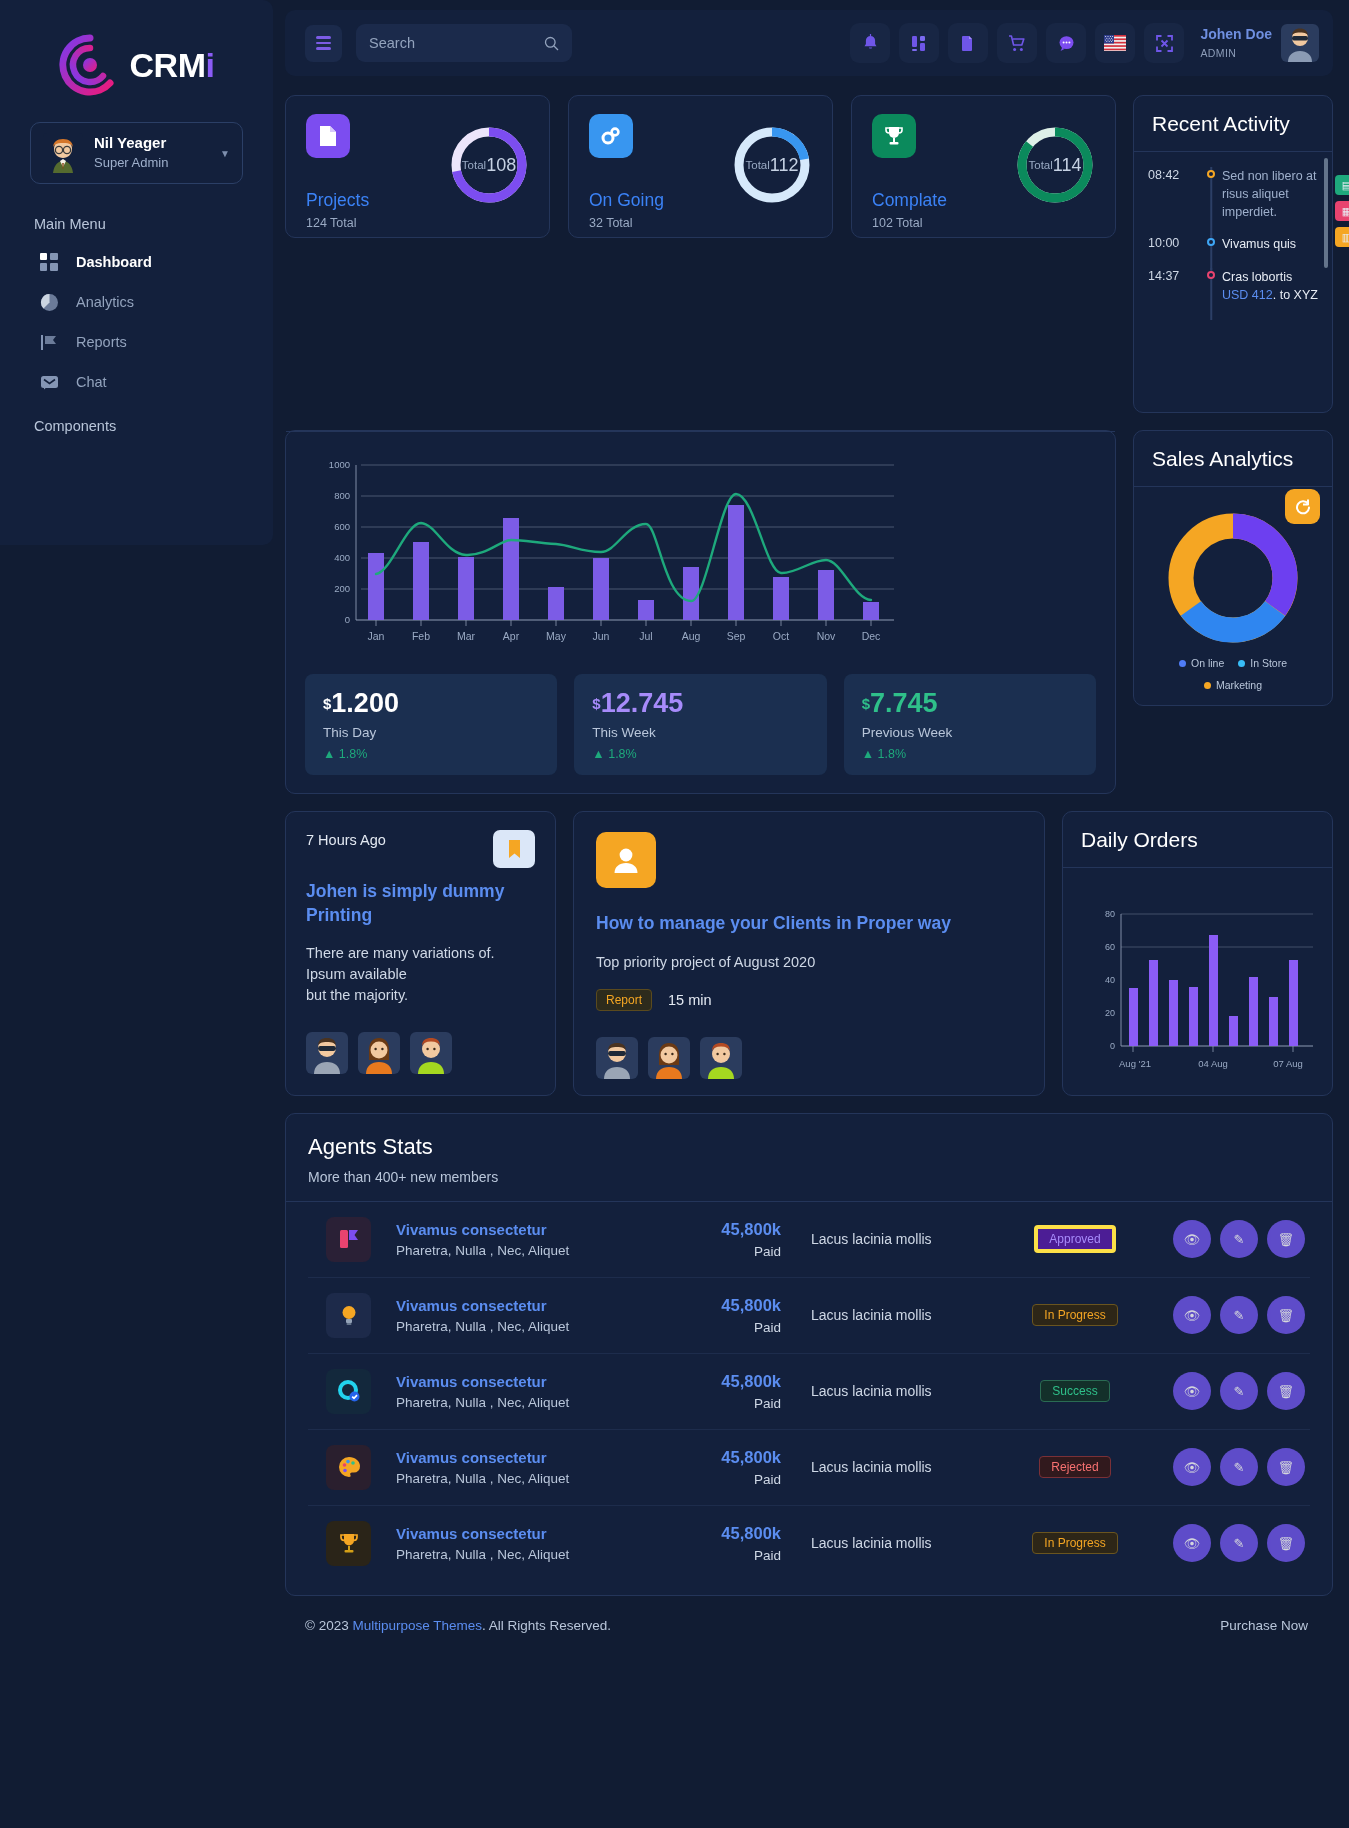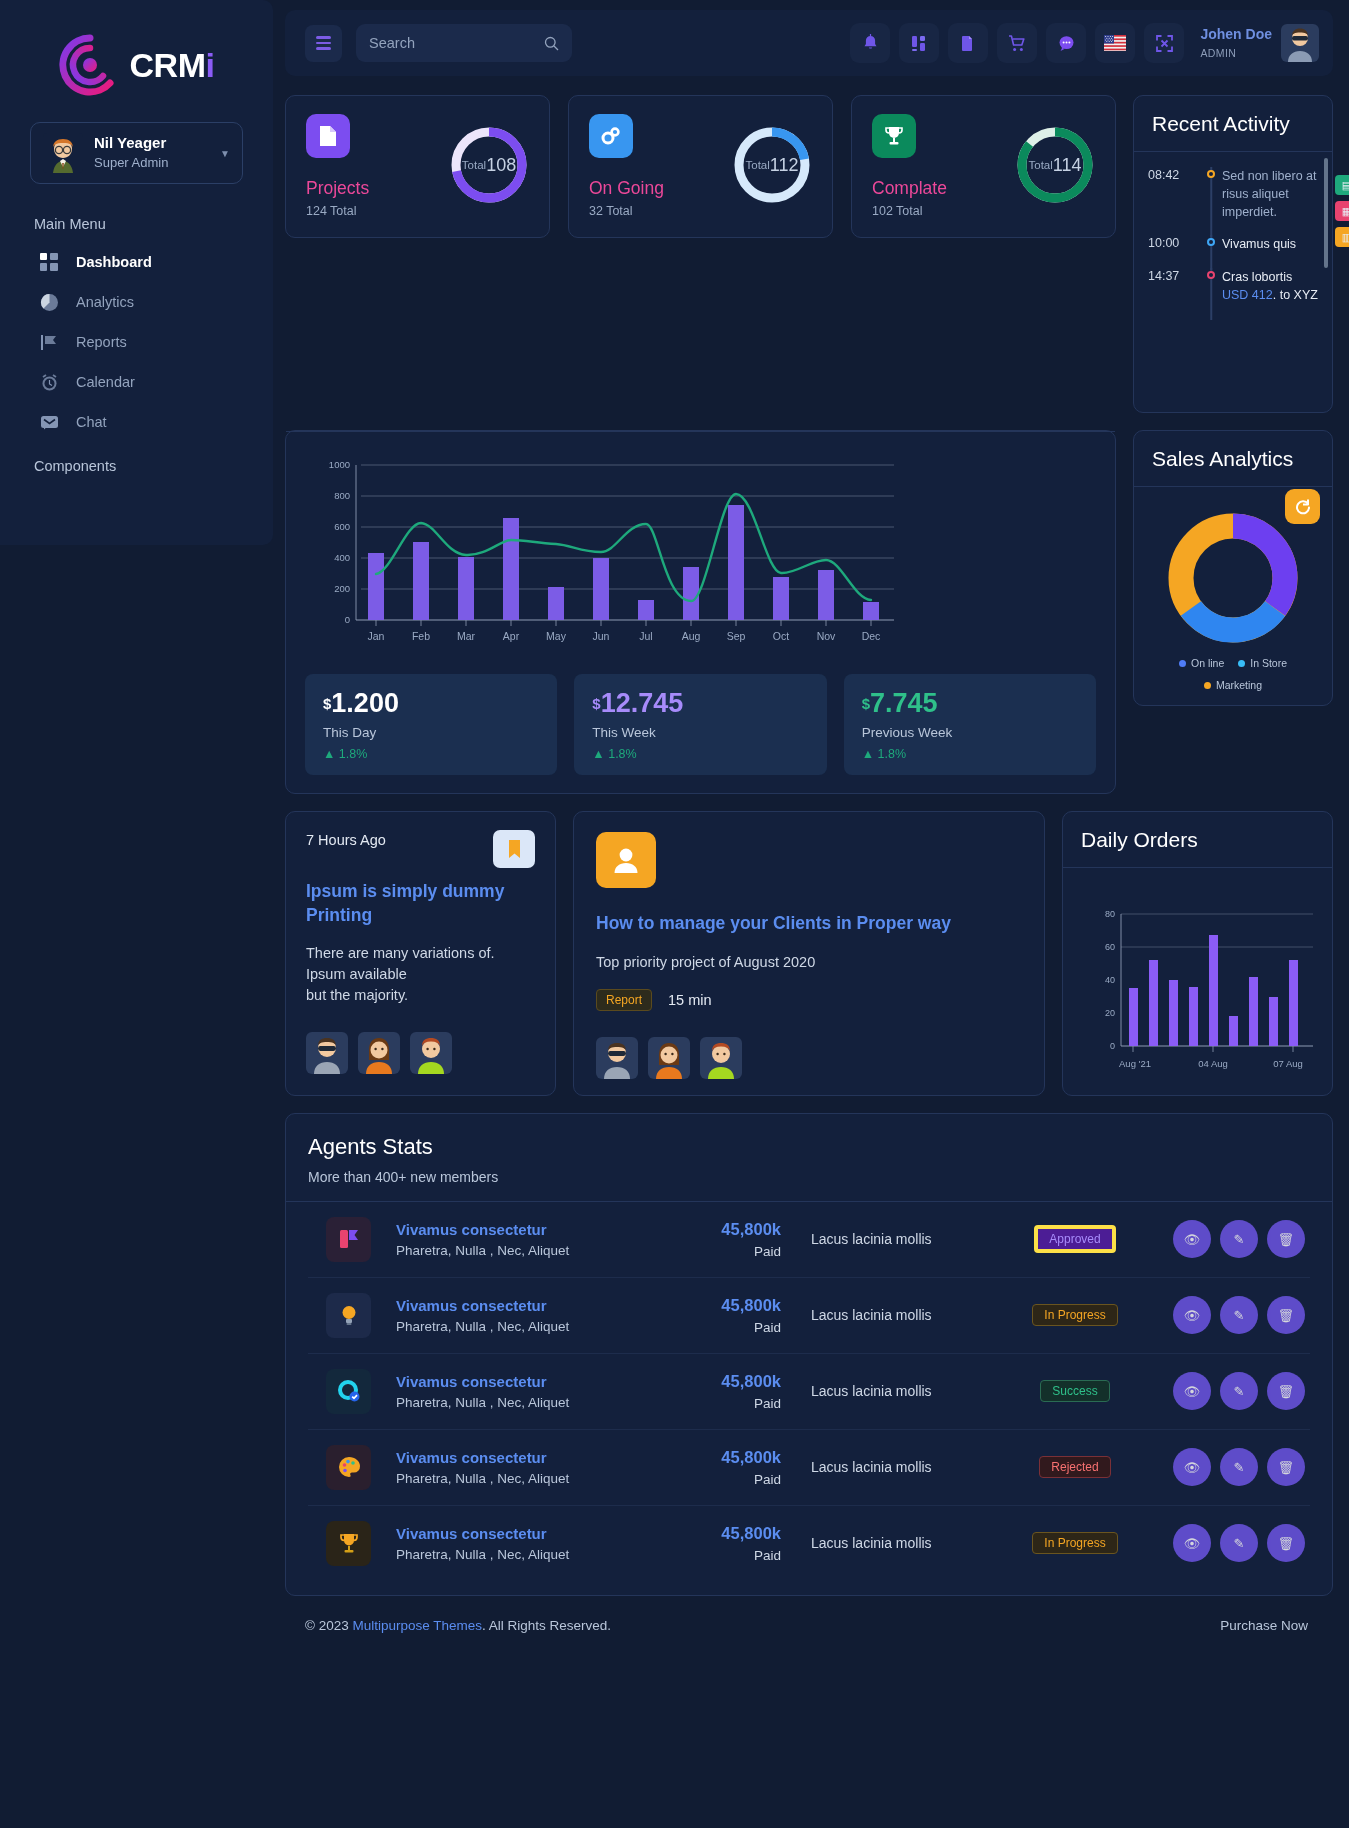--- a/index.html
+++ b/index.html
@@ -90,21 +90,21 @@
   .user-role { font-size: 10.5px; color: #8c9cb8; text-align:right; letter-spacing:.4px;}
   .avatar-hd { width: 38px; height: 38px; border-radius: 6px; overflow:hidden; }
 
   .card { background:#13203c; border:1px solid #24355a; border-radius: 10px; }
 
   
   .row1 { display:flex; gap: 17px; margin-top: 19px; align-items: flex-start; }
   .statcards { display:flex; gap: 18px; flex: 1; }
   .statcard { flex:1; height: 143px; padding: 18px 20px 0; position: relative; }
   .stat-ico { width: 44px; height: 44px; border-radius: 10px; display:flex; align-items:center; justify-content:center; }
-  .stat-title { font-size: 17.5px; color:#ec4899; margin-top: 20px; }
+  .stat-title { font-size: 17.5px; color:#3b82f6; margin-top: 32px; }
   .stat-sub { font-size: 12.5px; color:#9aaac4; margin-top: 5px; }
   .donut { position:absolute; right: 19px; top: 28px; width: 82px; height: 82px; }
   .donut-ctr { position:absolute; inset:0; display:flex; align-items:center; justify-content:center; }
   .donut-lbl { font-size: 11.5px; color:#9aaac4; line-height:1.1;}
   .donut-val { font-size: 18px; color:#c6d2e4; line-height:1.25;}
 
   .activity { width: 200px; min-height: 318px; padding: 16px 0 10px; }
   .panel-title { font-size: 21px; color: #fff; font-weight: 400; padding: 0 18px 15px; }
   .panel-divider { height:1px; background:#24355a; }
   .act-list { padding: 10px 12px 0 14px; position: relative; }
@@ -257,31 +257,20 @@
     <div class="menu-item">
       <span class="mi-ico">
         <svg width="19" height="19" viewBox="0 0 19 19">
             <rect x="1" y="2" width="2" height="15" fill="#8495b4"></rect>
             <path d="M5 3h11l-3 4 3 4H5z" fill="#6b7b99"></path>
           </svg>
       </span>
       <span>Reports</span>
     </div>
 
-    <div class="menu-item">
-      <span class="mi-ico">
-        <svg width="19" height="19" viewBox="0 0 19 19">
-            <circle cx="9.5" cy="10.5" r="7" fill="#6b7b99"></circle>
-            <circle cx="9.5" cy="10.5" r="5" fill="#13203c"></circle>
-            <path d="M9.5 7v4l2.5 1.5" stroke="#8495b4" stroke-width="1.2" fill="none"></path>
-            <path d="M3 4l3-2M16 4l-3-2" stroke="#6b7b99" stroke-width="1.8"></path>
-          </svg>
-      </span>
-      <span>Calendar</span>
-    </div>
 
     <div class="menu-item">
       <span class="mi-ico">
         <svg width="19" height="19" viewBox="0 0 19 19">
             <rect x="1" y="3" width="17" height="12" rx="2.5" fill="#8495b4"></rect>
             <path d="M4 16.5V13h4z" fill="#8495b4"></path>
             <path d="M4 6.5l5.5 4 5.5-4" stroke="#13203c" stroke-width="1.6" fill="none"></path>
           </svg>
       </span>
       <span>Chat</span>
@@ -641,21 +630,21 @@
 
     <div class="row3">
 
       <div class="card news">
         <div class="news-time">7 Hours Ago</div>
         <div class="news-badge">
           <svg width="15" height="20" viewBox="0 0 15 20">
               <path d="M2 1h11v18l-5.5-4.5L2 19z" fill="#f5a623"></path>
             </svg>
         </div>
-        <div class="news-title">Ipsum is simply dummy Printing</div>
+        <div class="news-title">Johen is simply dummy Printing</div>
         <div class="news-body">
           <span>There are many variations of.</span><br>
           <span>Ipsum available</span><br>
           <span>but the majority.</span>
         </div>
         <div class="news-avatars">
           <span class="av-box">
             <svg width="42" height="42" viewBox="0 0 42 42">
                 <rect width="42" height="42" fill="#2b3c5e"></rect>
                 <circle cx="21" cy="16" r="9" fill="#f2c9a0"></circle>

